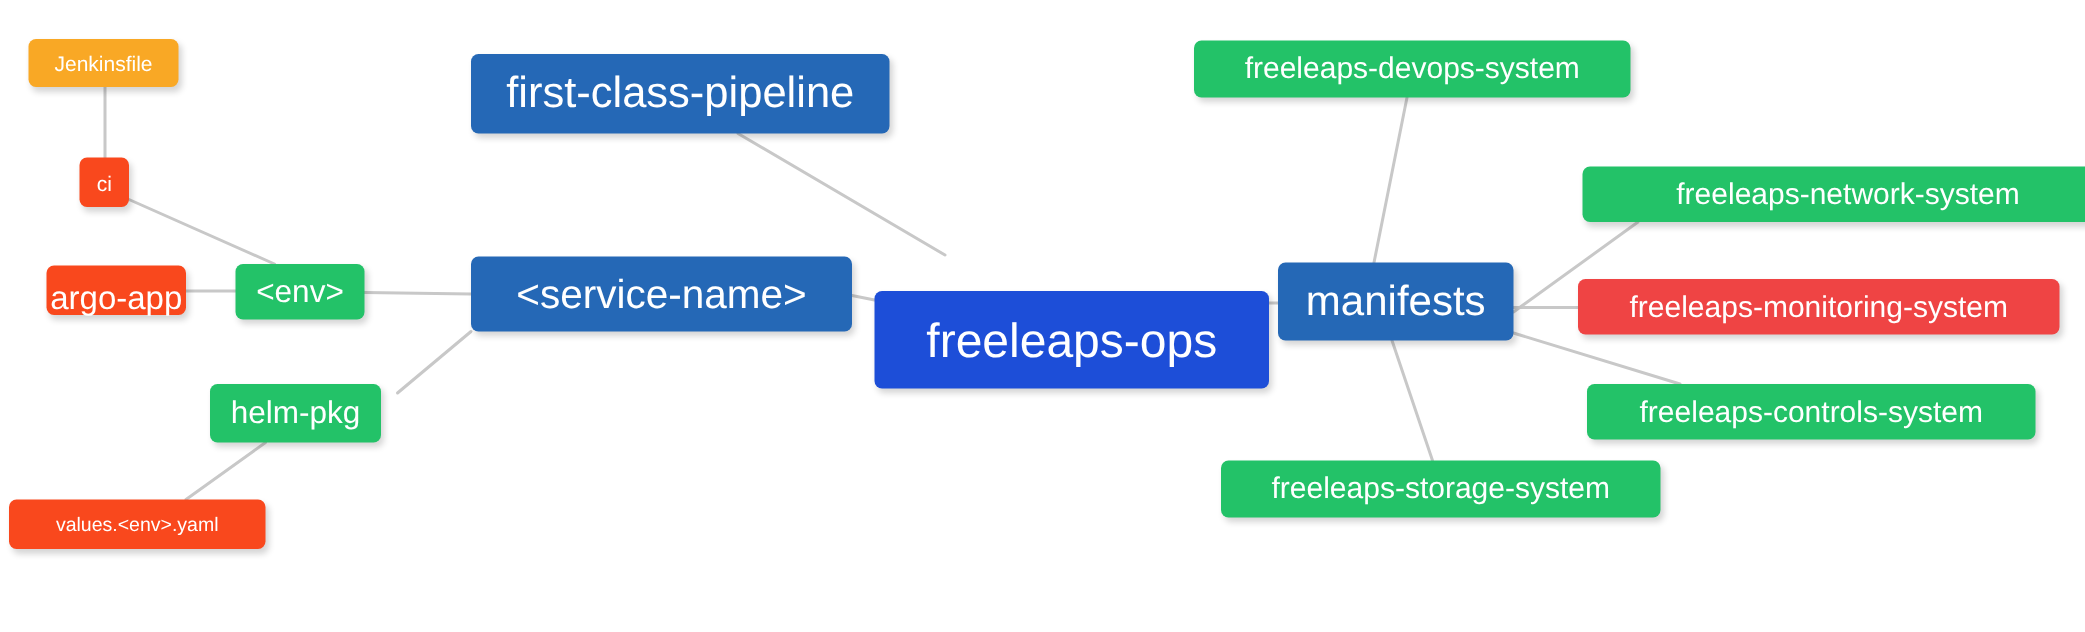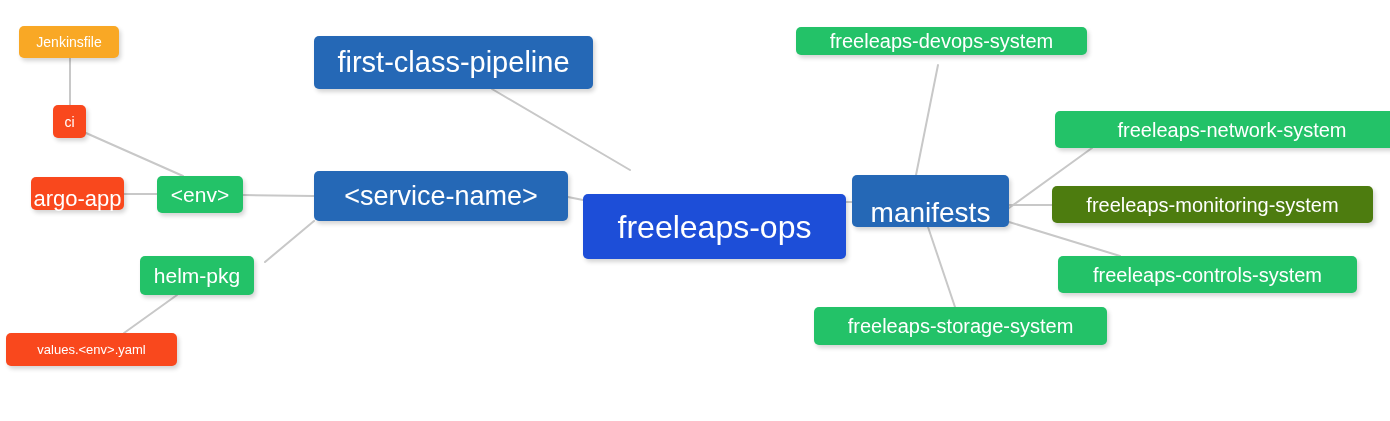--- a/index.html
+++ b/index.html
@@ -87,30 +87,30 @@
       </div>
       <div class="node" style="left: 314px; top: 36px; width: 279px; height: 53px; background: rgb(37, 104, 182); font-size: 29px;">
         <span class="node-label">first-class-pipeline</span>
       </div>
       <div class="node" style="left: 314px; top: 171px; width: 254px; height: 50px; background: rgb(37, 104, 182); font-size: 27px;">
         <span class="node-label">&lt;service-name&gt;</span>
       </div>
       <div class="node" style="left: 583px; top: 170px; width: 263px; height: 65px; background: #1d4ed8; font-size: 32px; margin-top: 24px;">
         <span class="node-label">freeleaps-ops</span>
       </div>
-      <div class="node" style="left: 852px; top: 175px; width: 157px; height: 52px; background: rgb(37, 104, 182); font-size: 28px; align-items: flex-end;">
+      <div class="node" style="left: 852px; top: 175px; width: 157px; height: 52px; background: rgb(37, 104, 182); font-size: 28px;">
         <span class="node-label">manifests</span>
       </div>
-      <div class="node" style="left: 796px; top: 27px; width: 291px; height: 28px; background: rgb(35, 194, 104); font-size: 20px;">
+      <div class="node" style="left: 796px; top: 27px; width: 291px; height: 38px; background: rgb(35, 194, 104); font-size: 20px;">
         <span class="node-label">freeleaps-devops-system</span>
       </div>
       <div class="node" style="left: 1055px; top: 111px; width: 354px; height: 37px; background: rgb(35, 194, 104); font-size: 20px;">
         <span class="node-label">freeleaps-network-system</span>
       </div>
-      <div class="node" style="left: 1052px; top: 186px; width: 321px; height: 37px; background: #4d7c0f; font-size: 20px;">
+      <div class="node" style="left: 1052px; top: 186px; width: 321px; height: 37px; background: #ef4444; font-size: 20px;">
         <span class="node-label">freeleaps-monitoring-system</span>
       </div>
       <div class="node" style="left: 1058px; top: 256px; width: 299px; height: 37px; background: rgb(35, 194, 104); font-size: 20px;">
         <span class="node-label">freeleaps-controls-system</span>
       </div>
       <div class="node" style="left: 814px; top: 307px; width: 293px; height: 38px; background: rgb(35, 194, 104); font-size: 20px;">
         <span class="node-label">freeleaps-storage-system</span>
       </div>
     </div>
 </div>

